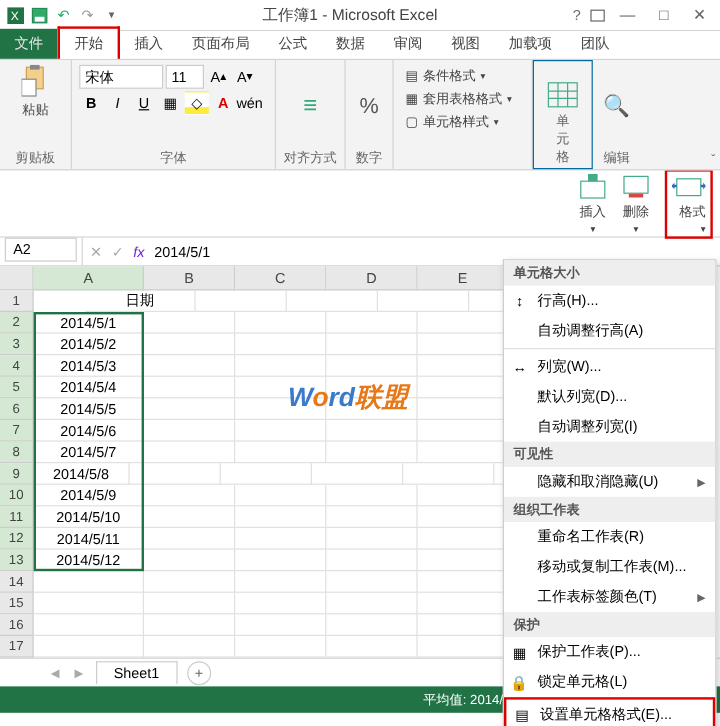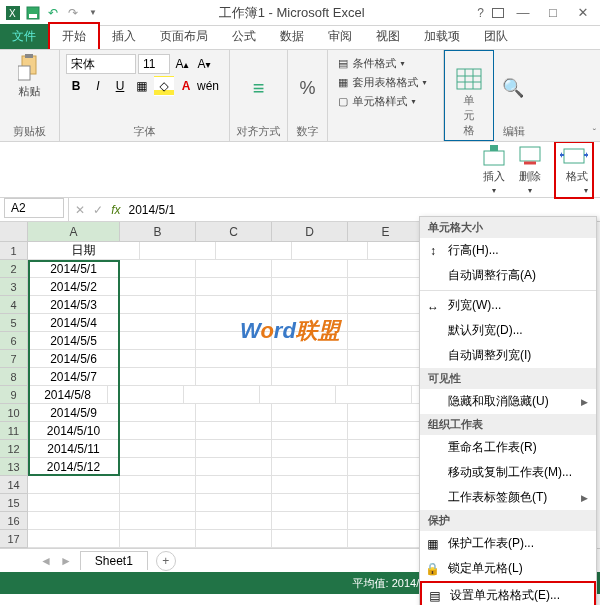--- a/index.html
+++ b/index.html
@@ -9,21 +9,21 @@
 .titlebar { height: 26px; background: #fff; display: flex; align-items: center; border-bottom: 1px solid #d4d4d4; }
 .qat { display: flex; align-items: center; gap: 2px; padding: 0 4px; }
 .qat-icon { width: 18px; height: 18px; display: flex; align-items: center; justify-content: center; }
 .title-center { flex: 1; text-align: center; color: #444; font-size: 13px; }
 .title-right { display: flex; align-items: center; gap: 8px; padding-right: 6px; color: #666; }
 .win-btn { width: 22px; height: 18px; display: flex; align-items: center; justify-content: center; font-size: 13px; }
 
 
 .tabs { height: 24px; background: #fff; display: flex; align-items: flex-end; border-bottom: 1px solid #d4d4d4; }
 .tab { padding: 4px 12px; font-size: 12px; color: #444; }
-.tab.file { background: #217346; color: #5eead4; }
+.tab.file { background: #217346; color: #e5e5e5; }
 .tab.active { border: 2px solid #d00; border-bottom: none; background: #fff; }
 
 
 .ribbon { height: 92px; background: #f3f3f3; border-bottom: 1px solid #d4d4d4; display: flex; position: relative; }
 .rgroup { border-right: 1px solid #d4d4d4; padding: 4px 6px 2px 6px; display: flex; flex-direction: column; justify-content: space-between; }
 .rgroup-label { text-align: center; font-size: 11px; color: #666; padding-top: 2px; }
 .rgroup-body { display: flex; flex-direction: column; gap: 2px; flex: 1; }
 .big-btn { display: flex; flex-direction: column; align-items: center; font-size: 11px; color: #444; gap: 2px; }
 .font-row1 { display: flex; align-items: center; gap: 2px; }
 .font-box { border: 1px solid #ccc; background: #fff; height: 20px; display: flex; align-items: center; padding: 0 4px; font-size: 12px; }
@@ -38,21 +38,21 @@
 
 
 .cells-bar { height: 56px; border-bottom: 1px solid #d4d4d4; display: flex; justify-content: flex-end; align-items: center; gap: 12px; padding-right: 6px; }
 .cell-btn { display: flex; flex-direction: column; align-items: center; font-size: 11px; color: #444; gap: 2px; }
 .cell-btn.hl { border: 2px solid #d00; padding: 2px 4px; align-items: flex-end; }
 
 
 .formula-bar { height: 24px; display: flex; align-items: flex-start; border-bottom: 1px solid #d4d4d4; }
 .name-box { width: 60px; border: 1px solid #ccc; height: 20px; margin: 0 4px; display: flex; align-items: center; padding: 0 6px; font-size: 12px; }
 .fx-area { display: flex; align-items: center; gap: 8px; padding: 0 6px; border-left: 1px solid #d4d4d4; height: 100%; flex: 1; }
-.fx-label { font-style: italic; color: #4d7c0f; }
+.fx-label { font-style: italic; color: #6d28d9; }
 .fx-val { font-size: 12px; }
 .corner { width: 28px; height: 20px; background: #e8e8e8; border-right: 1px solid #ccc; border-bottom: 1px solid #ccc; }
 .col-headers { display: flex; }
 .col-h { height: 20px; background: #e8e8e8; border-right: 1px solid #ccc; border-bottom: 1px solid #ccc; display: flex; align-items: center; justify-content: center; font-size: 12px; color: #444; }
 .col-h.sel { background: #d4e8d4; }
 .row-h { width: 28px; height: 18px; background: #e8e8e8; border-right: 1px solid #ccc; border-bottom: 1px solid #ccc; display: flex; align-items: center; justify-content: center; font-size: 11px; color: #444; }
 .row-h.sel { background: #d4e8d4; }
 .grid-wrap { position: relative; }
 .grid { }
 .cell { height: 18px; border-right: 1px solid #e0e0e0; border-bottom: 1px solid #e0e0e0; display: flex; align-items: center; justify-content: center; font-size: 12px; }
@@ -292,21 +292,21 @@
         <div class="row-h sel">12</div>
         <div class="row-h sel">13</div>
         <div class="row-h">14</div>
         <div class="row-h">15</div>
         <div class="row-h">16</div>
         <div class="row-h">17</div>
       </div>
     <div class="grid-wrap">
       <div class="grid" id="grid">
           <div style="display: flex;">
-            <div class="cell" style="width: 112px;">日期</div>
+            <div class="cell" style="width: 92px; margin-left: 43px;">日期</div>
             <div class="cell" style="width: 76px;"></div>
             <div class="cell" style="width: 76px;"></div>
             <div class="cell" style="width: 76px;"></div>
             <div class="cell" style="width: 76px;"></div>
             <div class="cell" style="width: 40px;"></div>
           </div>
           <div style="display: flex;">
             <div class="cell" style="width: 92px;">2014/5/1</div>
             <div class="cell" style="width: 76px;"></div>
             <div class="cell" style="width: 76px;"></div>

